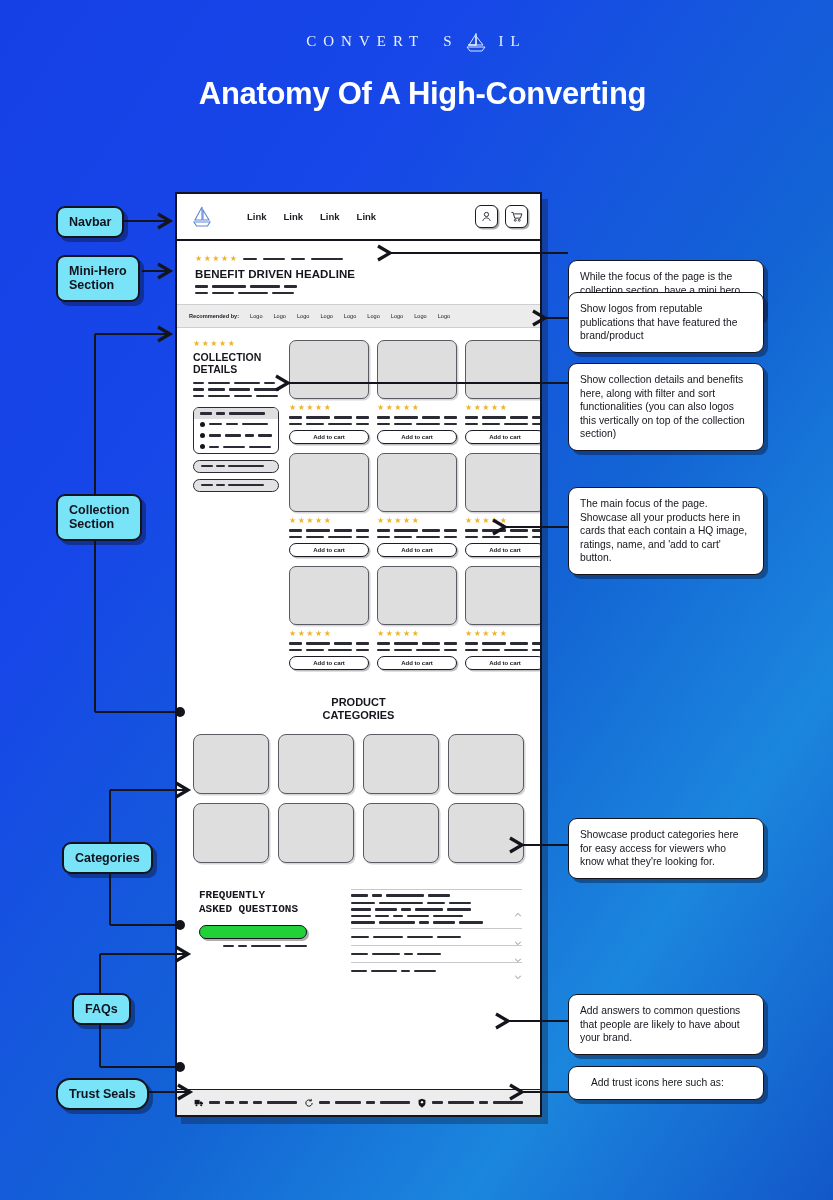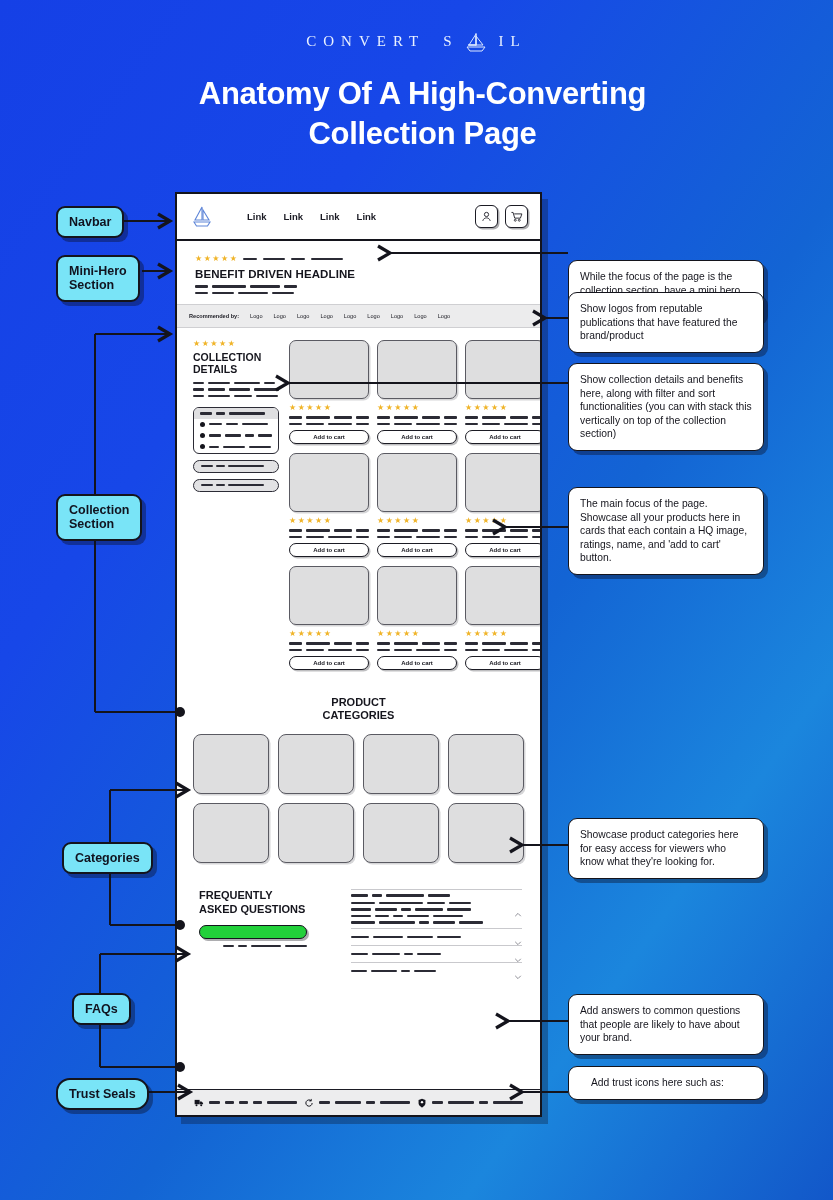--- a/index.html
+++ b/index.html
@@ -98,21 +98,21 @@
   }
 
   
   .cat-title { text-align: center; font-size: 11px; font-weight: bold; color: #15151d; line-height: 1.2; margin: 22px 0 12px; }
   .cat-grid { display: grid; grid-template-columns: repeat(4, 1fr); gap: 9px; padding: 0 16px; }
   .cat-cell { height: 60px; background: #dededf; border: 1.3px solid #5a5a62; border-radius: 8px; box-shadow: 1.5px 1.5px 0 rgba(30,30,40,.18); }
 
   
   .faq { display: flex; padding: 26px 18px 10px 22px; gap: 24px; }
   .faq-left { width: 128px; flex: 0 0 128px; }
-  .faq-title { font-size: 11px; font-weight: bold; color: #15151d; line-height: 1.2; }
+  .faq-title { font-size: 11px; font-weight: bold; color: #15151d; line-height: 1.2; font-family: Liberation Mono, monospace; }
   .green-btn {
     margin-top: 9px; height: 14px; width: 108px; background: #22d03a;
     border: 1.4px solid #15151d; border-radius: 9px;
     box-shadow: 2px 2px 0 rgba(20,20,28,.35);
   }
   .faq-right { flex: 1; }
   .acc-row { border-top: 1px solid #c9c9cd; padding: 4px 0 4px; display: flex; align-items: center; gap: 6px; }
   .acc-lines { flex: 1; }
   .chev { width: 8px; height: 8px; flex: 0 0 8px; }
 
@@ -159,21 +159,20 @@
       <path d="M13 2 L13 13 L6 13 Z" fill="none" stroke="#dbe7ff" stroke-width="1"></path>
       <path d="M13 4 L20 13 L13 13 Z" fill="none" stroke="#dbe7ff" stroke-width="1"></path>
       <path d="M4 15 L22 15 L19 19 L7 19 Z" fill="none" stroke="#dbe7ff" stroke-width="1"></path>
     </svg>
   </span>
   <span style="margin-left:6px">IL</span>
 </div>
 
 <div class="title">
   <div>Anatomy Of A High-Converting</div>
-  <div>Collection Page</div>
 </div>
 
 <svg class="conn">
   <defs>
     <marker id="ar" markerWidth="9" markerHeight="9" refX="7" refY="4.5" orient="auto">
       <path d="M1,1 L7,4.5 L1,8" fill="none" stroke="#14141c" stroke-width="1.6"></path>
     </marker>
     <marker id="arl" markerWidth="9" markerHeight="9" refX="2" refY="4.5" orient="auto">
       <path d="M8,1 L2,4.5 L8,8" fill="none" stroke="#14141c" stroke-width="1.6"></path>
     </marker>
@@ -736,21 +735,21 @@
   <span>Trust Seals</span>
 </div>
 
 <div class="note" style="left:568px; top:212px;margin-top:48px;">
   <span>While the focus of the page is the collection section, have a mini hero section here to reiterate brand USPs.</span>
 </div>
 <div class="note" style="left:568px; top:292px;">
   <span>Show logos from reputable publications that have featured the brand/product</span>
 </div>
 <div class="note" style="left:568px; top:363px;">
-  <span>Show collection details and benefits here, along with filter and sort functionalities (you can with stack this vertically on top of the collection section)</span>
+  <span>Show collection details and benefits here, along with filter and sort functionalities (you can also logos this vertically on top of the collection section)</span>
 </div>
 <div class="note" style="left:568px; top:487px;">
   <span>The main focus of the page. Showcase all your products here in cards that each contain a HQ image, ratings, name, and 'add to cart' button.</span>
 </div>
 <div class="note" style="left:568px; top:818px;">
   <span>Showcase product categories here for easy access for viewers who know what they're looking for.</span>
 </div>
 <div class="note" style="left:568px; top:994px;">
   <span>Add answers to common questions that people are likely to  have about your brand.</span>
 </div>

